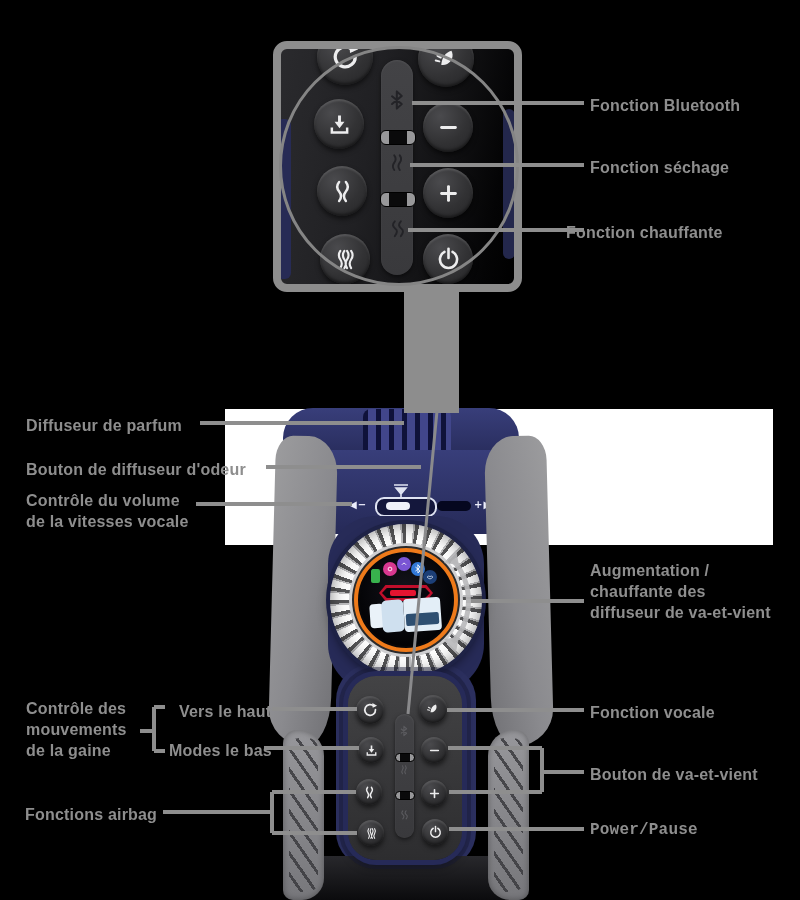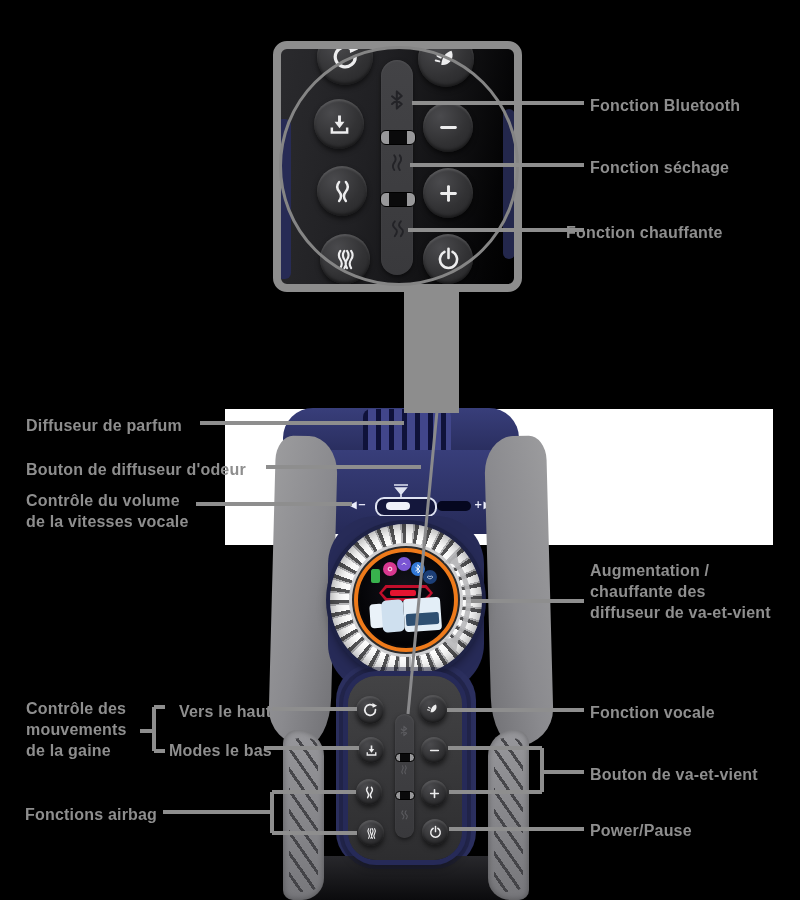--- a/index.html
+++ b/index.html
@@ -352,15 +352,15 @@
   <div class="lbl" style="left:169px;top:740px;">Modes le bas</div>
   <div class="lbl" style="left:25px;top:804px;">Fonctions airbag</div>
 
   <div class="lbl" style="left:590px;top:560px;">
     <span>Augmentation /</span>
     <span>chauffante des</span>
     <span>diffuseur de va-et-vient</span>
   </div>
   <div class="lbl" style="left:590px;top:702px;text-align:center;">Fonction vocale</div>
   <div class="lbl" style="left:590px;top:764px;">Bouton de va-et-vient</div>
-  <div class="lbl" style="left:590px;top:820px;">Power/Pause</div>
+  <div class="lbl" style="left:590px;top:820px;font-family:Liberation Mono, monospace;">Power/Pause</div>
 
 </div>
 
 </body></html>

